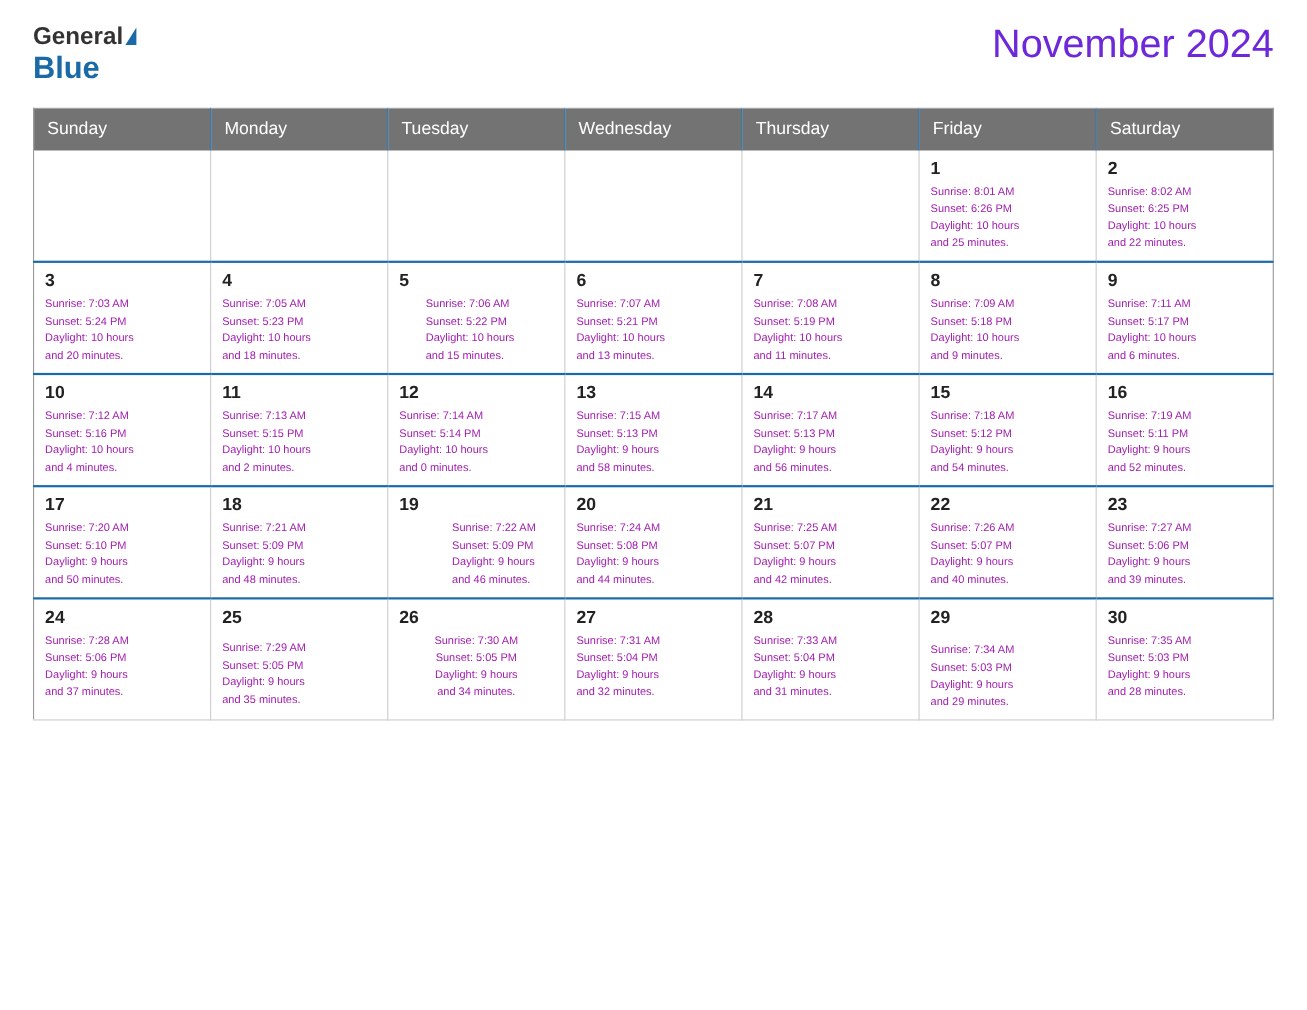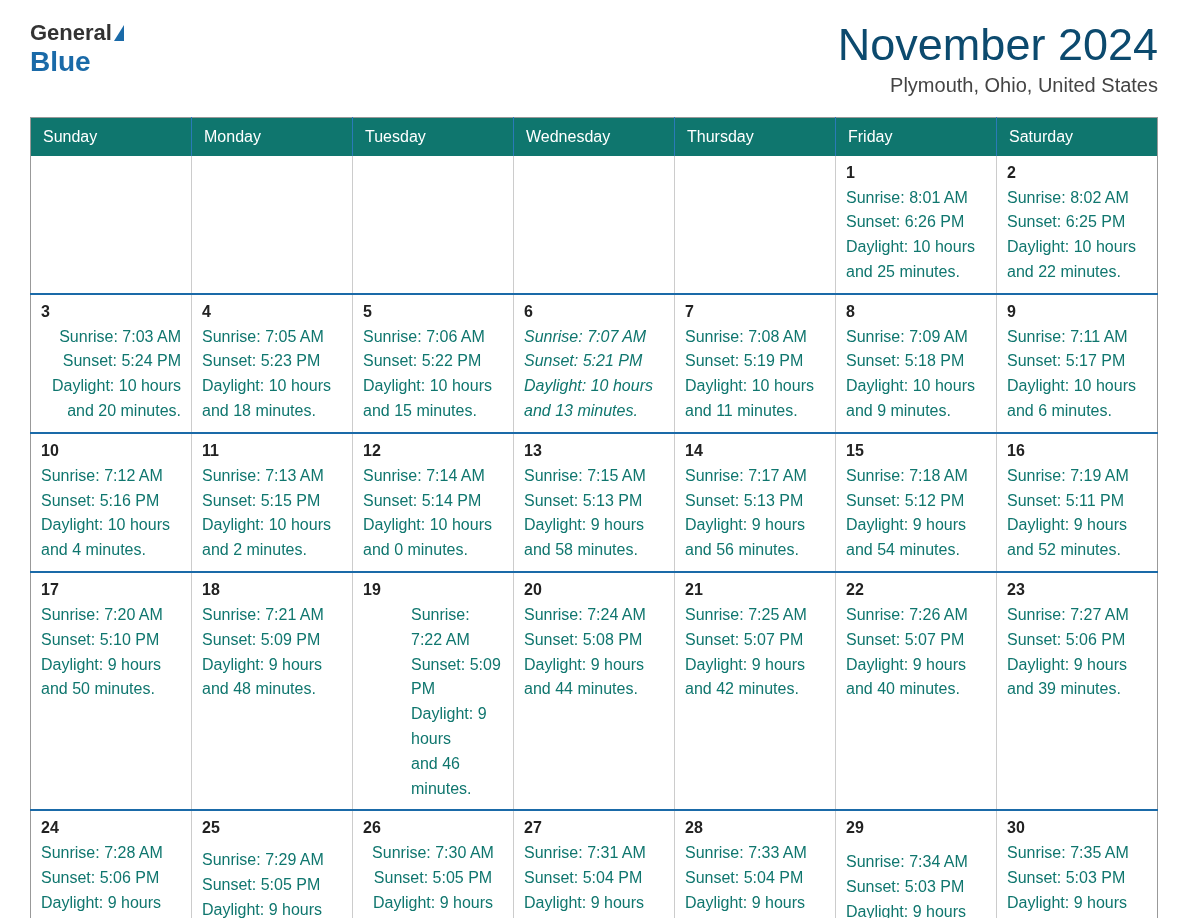--- a/index.html
+++ b/index.html
@@ -42,37 +42,37 @@
     }
     .logo-blue {
       color: #1a6aa8;
       font-size: 28px;
       font-weight: bold;
     }
     .title-area {
       text-align: right;
     }
     .month-title {
-      font-size: 45px;
+      font-size: 36px;
       font-weight: normal;
-      color: #0c4a6e;
+      color: #6d28d9;
       line-height: 1.1;
     }
     .location-title {
       font-size: 20px;
       color: #444;
       margin-top: 4px;
     }
     .calendar-table {
       width: 100%;
       border-collapse: collapse;
       border: 1px solid #999;
     }
     .calendar-table th {
-      background-color: #0f766e;
+      background-color: #737373;
       color: #fff;
       text-align: left;
       padding: 10px 12px;
       font-size: 16px;
       font-weight: normal;
       border-right: 1px solid #2a7ab8;
     }
     .calendar-table th:last-child {
       border-right: none;
     }
@@ -94,44 +94,43 @@
       border-bottom: 1px solid #ccc;
     }
     .day-number {
       font-size: 16px;
       font-weight: bold;
       color: #222;
       display: block;
       margin-bottom: 4px;
     }
     .day-info {
-      font-size: 16px;
+      font-size: 10px;
       line-height: 1.55;
-      color: #0f766e;
+      color: #a21caf;
     }
     .empty-cell {
       background: #f9f9f9;
     }
   </style>
 </head>
 <body>
 
 <div class="header">
   <div class="logo">
     <div class="logo-text">
       <span class="logo-general">General</span>
       <span class="logo-arrow"></span>
     </div>
     <div>
       <span class="logo-blue">Blue</span>
     </div>
   </div>
   <div class="title-area">
     <div class="month-title">November 2024</div>
-    <div class="location-title">Plymouth, Ohio, United States</div>
   </div>
 </div>
 
 <table class="calendar-table">
   <thead>
     <tr>
     <th>Sunday</th>
         <th>Monday</th>
         <th>Tuesday</th>
         <th>Wednesday</th>
@@ -158,42 +157,42 @@
           <span class="day-number">2</span>
           <div class="day-info" style="white-space: pre-line;">Sunrise: 8:02 AM
 Sunset: 6:25 PM
 Daylight: 10 hours
 and 22 minutes.</div>
         </td>
       </tr>
       <tr>
         <td>
           <span class="day-number">3</span>
-          <div class="day-info" style="white-space: pre-line; text-align: right;">Sunrise: 7:03 AM
+          <div class="day-info" style="white-space: pre-line;">Sunrise: 7:03 AM
 Sunset: 5:24 PM
 Daylight: 10 hours
 and 20 minutes.</div>
         </td>
         <td>
           <span class="day-number">4</span>
           <div class="day-info" style="white-space: pre-line;">Sunrise: 7:05 AM
 Sunset: 5:23 PM
 Daylight: 10 hours
 and 18 minutes.</div>
         </td>
         <td>
           <span class="day-number">5</span>
-          <div class="day-info" style="white-space: pre-line;">Sunrise: 7:06 AM
+          <div class="day-info" style="white-space: pre-line; margin-left: 24px;">Sunrise: 7:06 AM
 Sunset: 5:22 PM
 Daylight: 10 hours
 and 15 minutes.</div>
         </td>
         <td>
           <span class="day-number">6</span>
-          <div class="day-info" style="white-space: pre-line; font-style: italic;">Sunrise: 7:07 AM
+          <div class="day-info" style="white-space: pre-line;">Sunrise: 7:07 AM
 Sunset: 5:21 PM
 Daylight: 10 hours
 and 13 minutes.</div>
         </td>
         <td>
           <span class="day-number">7</span>
           <div class="day-info" style="white-space: pre-line;">Sunrise: 7:08 AM
 Sunset: 5:19 PM
 Daylight: 10 hours
 and 11 minutes.</div>

